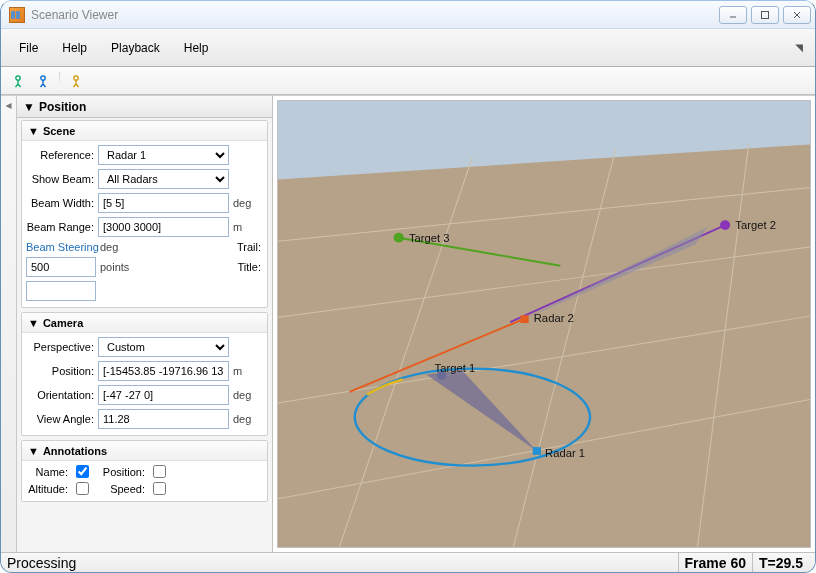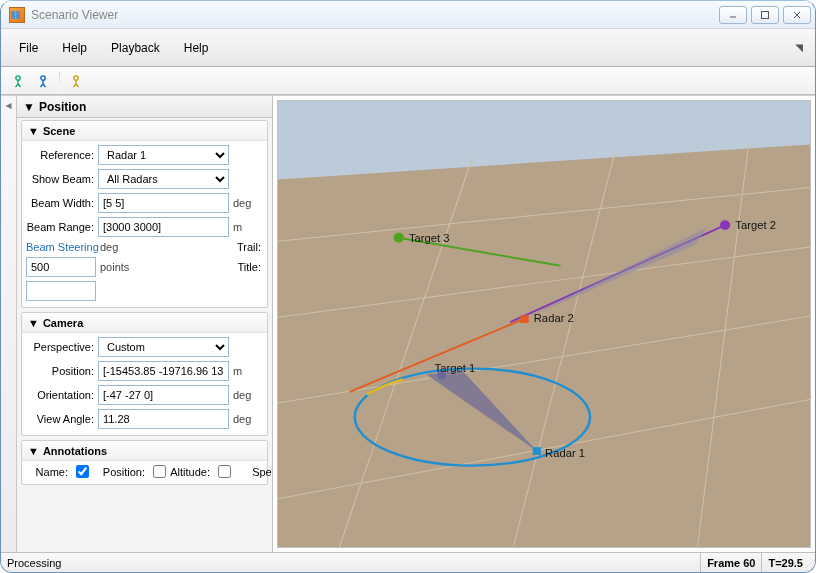--- a/index.html
+++ b/index.html
@@ -123,21 +123,21 @@
     overflow: hidden;
     border:1px solid #c0c0c0;
     margin: 4px;
   }
   .scene-svg { position:absolute; inset:0; width:100%; height:100%; }
   .scene-text { font-family:Arial, sans-serif; font-size:11px; fill:#111; }
   
   .statusbar {
     height:20px; background:linear-gradient(#f8f8f8,#ececec);
     border-top:1px solid #c0c0c0;
-    display:flex; align-items:center; font-size:11px; padding:0 6px;
+    display:flex; align-items:center; font-size:14px; padding:0 6px;
   }
   .status-spacer{ flex:1; }
   .status-cell { padding:0 6px; border-left:1px solid #c0c0c0; height:100%; display:flex; align-items:center;font-weight:bold;}
 </style>
 </head>
 <body>
 
 <div class="outer-frame">
 
   <div class="titlebar">
@@ -264,21 +264,21 @@
             <input class="fld" value="11.28" style="">
             <div class="unit">deg</div>
           </div>
         </div>
 
         <div class="section" style="margin-bottom:0">
           <div class="section-header">
             <span>▼</span>
             <span>Annotations</span>
           </div>
-          <div class="section-body" style="grid-template-columns:1fr 1fr">
+          <div class="section-body" style="grid-template-columns:1fr">
             <div class="ann-row">
               <span class="lbl" style="width:44px">Name:</span>
               <input type="checkbox" checked="" style="">
               <span class="lbl" style="width:52px">Position:</span>
               <input type="checkbox" style="">
             </div>
             <div class="ann-row">
               <span class="lbl" style="width:44px">Altitude:</span>
               <input type="checkbox" style="">
               <span class="lbl" style="width:52px">Speed:</span>

